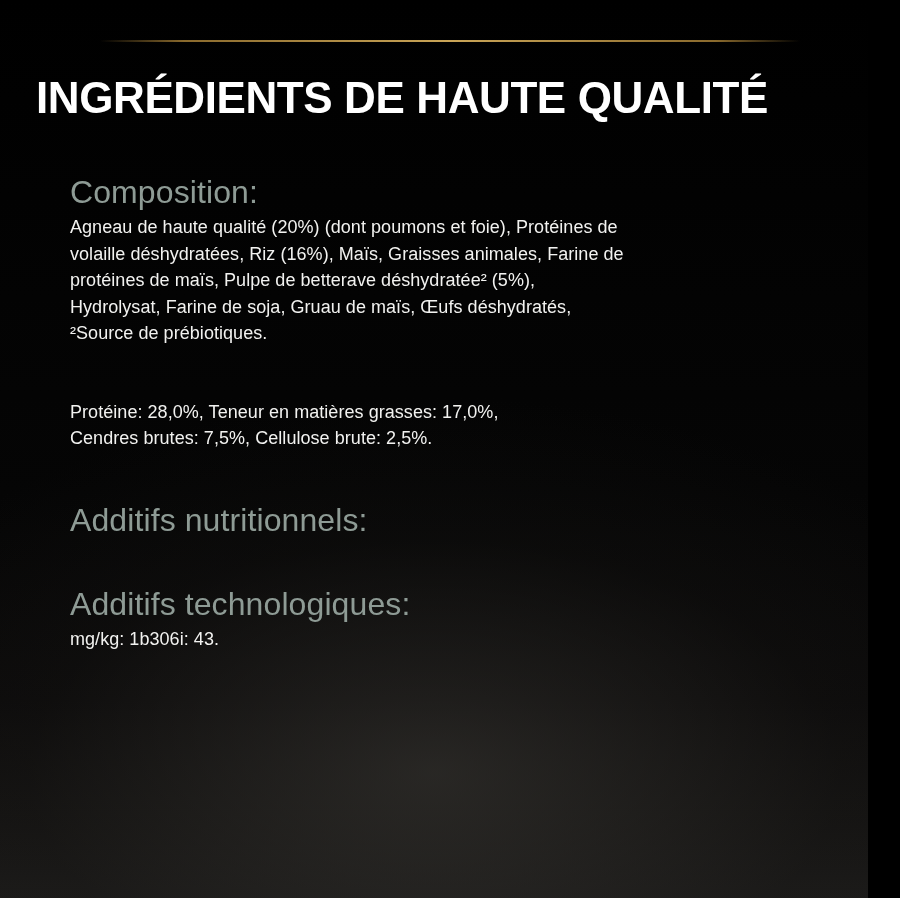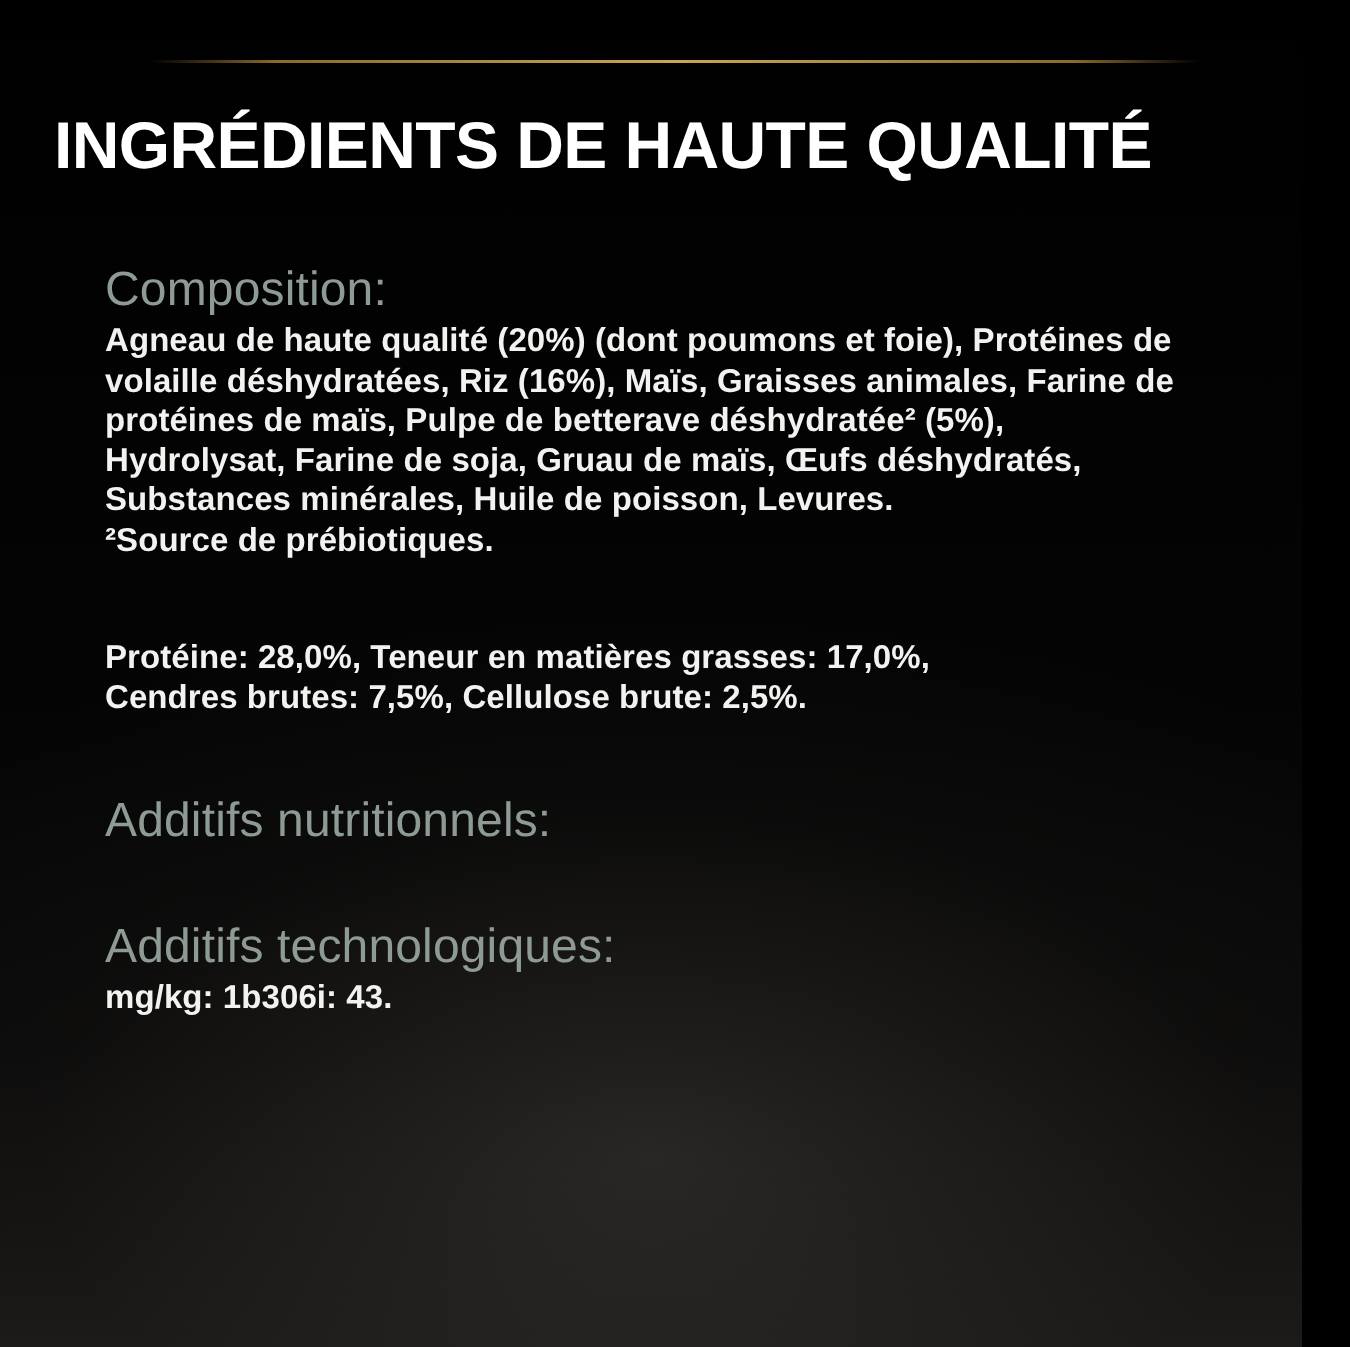--- a/index.html
+++ b/index.html
@@ -60,23 +60,23 @@
     margin: 0 0 6px 0;
     color: #8e9b95;
     font-size: 32px;
     line-height: 32px;
     font-weight: normal;
     letter-spacing: 0.1px;
   }
   .section-body {
     margin: 0;
     color: #f2f2f0;
-    font-size: 22px;
+    font-size: 18px;
     line-height: 26.5px;
-    font-weight: bold;
+    font-weight: normal;
     letter-spacing: 0.05px;
   }
   .section-body .ln { display: block; }
   .spacer-lg { height: 18px; }
 </style>
 </head>
 <body>
 
 <div class="panel">
 
@@ -86,21 +86,20 @@
 
   <div class="content">
 
     <div class="section">
       <h2 class="section-head">Composition:</h2>
       <p class="section-body">
         <span class="ln">Agneau de haute qualité (20%) (dont poumons et foie), Protéines de</span>
         <span class="ln">volaille déshydratées, Riz (16%), Maïs, Graisses animales, Farine de</span>
         <span class="ln">protéines de maïs, Pulpe de betterave déshydratée²  (5%),</span>
         <span class="ln">Hydrolysat, Farine de soja, Gruau de maïs, Œufs déshydratés,</span>
-        <span class="ln">Substances minérales, Huile de poisson, Levures.</span>
         <span class="ln">²Source de prébiotiques.</span>
       </p>
     </div>
 
     <div class="spacer-lg"></div>
 
     <div class="section">
       <p class="section-body">
         <span class="ln">Protéine: 28,0%, Teneur en matières grasses: 17,0%,</span>
         <span class="ln">Cendres brutes: 7,5%, Cellulose brute: 2,5%.</span>

